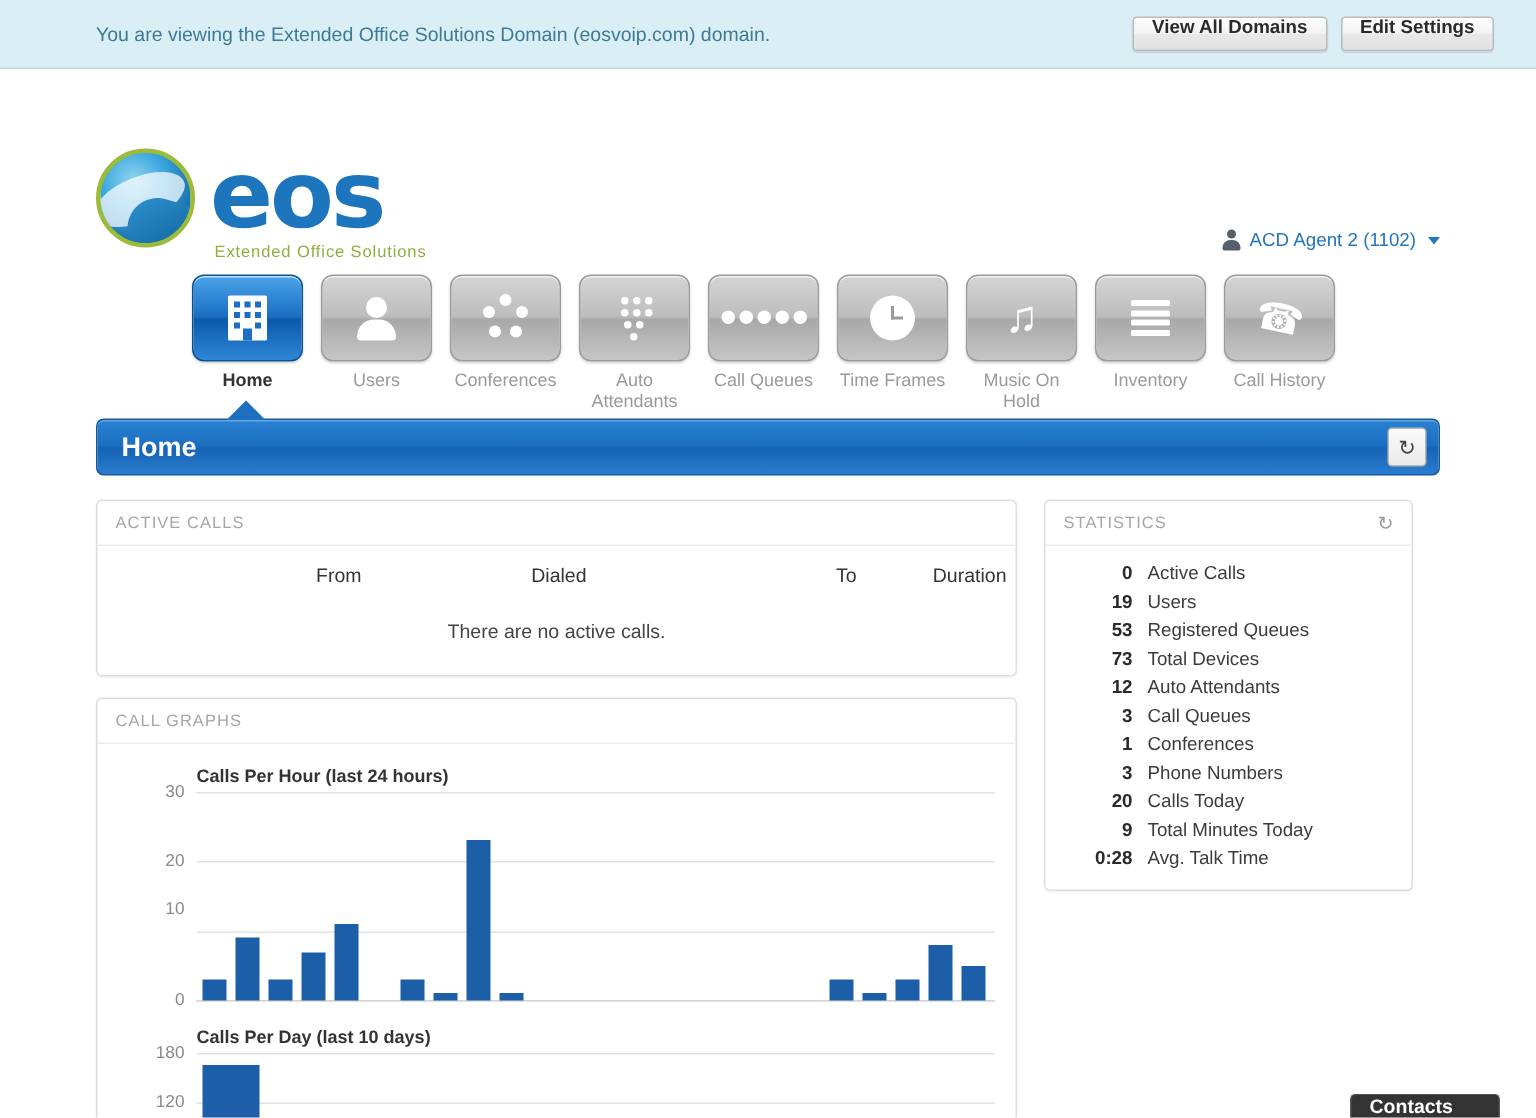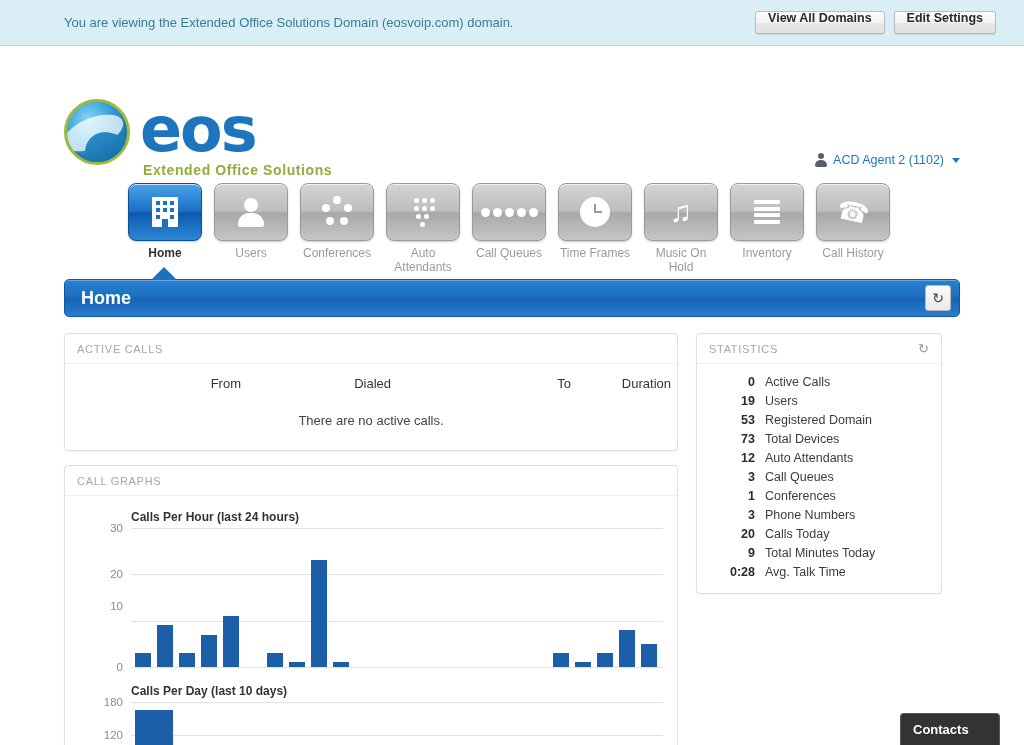--- a/index.html
+++ b/index.html
@@ -85,26 +85,25 @@
   .logo-text { margin-left: 10px; margin-top: 3px; }
   .logo-eos {
     font-size: 62px;
     line-height: 56px;
     font-weight: bold;
     color: #1d75bd;
     letter-spacing: -2px;
     font-family: "DejaVu Sans", sans-serif;
   }
   .logo-tagline {
-    font-size: 14px;
+    font-size: 11px;
     color: #8fae3e;
     letter-spacing: 0.6px;
     margin-top: 4px;
     margin-left: 3px;
-    font-weight: bold;
   }
   .user-menu {
     position: absolute;
     right: 64px; top: 66px;
     display: flex;
     align-items: center;
     gap: 6px;
     font-size: 12.5px;
     color: #2277bb;
     cursor: pointer;
@@ -385,21 +384,21 @@
     margin-right: 10px;
     flex: none;
   }
   .stat-label { color: #3c3c3c; }
 
   
   .contacts-dock {
     position: absolute;
     right: 24px; bottom: 0;
     width: 100px;
-    height: 32px;
+    height: 16px;
     background: #333333;
     border: 1px solid #555555;
     border-bottom: none;
     border-radius: 4px 4px 0 0;
     display: flex;
     align-items: center;
     padding-left: 12px;
     cursor: pointer;
   }
   .contacts-label {
@@ -626,21 +625,21 @@
           <div class="stat-row">
             <span class="stat-val">0</span>
             <span class="stat-label">Active Calls</span>
           </div>
           <div class="stat-row">
             <span class="stat-val">19</span>
             <span class="stat-label">Users</span>
           </div>
           <div class="stat-row">
             <span class="stat-val">53</span>
-            <span class="stat-label">Registered Domain</span>
+            <span class="stat-label">Registered Queues</span>
           </div>
           <div class="stat-row">
             <span class="stat-val">73</span>
             <span class="stat-label">Total Devices</span>
           </div>
           <div class="stat-row">
             <span class="stat-val">12</span>
             <span class="stat-label">Auto Attendants</span>
           </div>
           <div class="stat-row">

